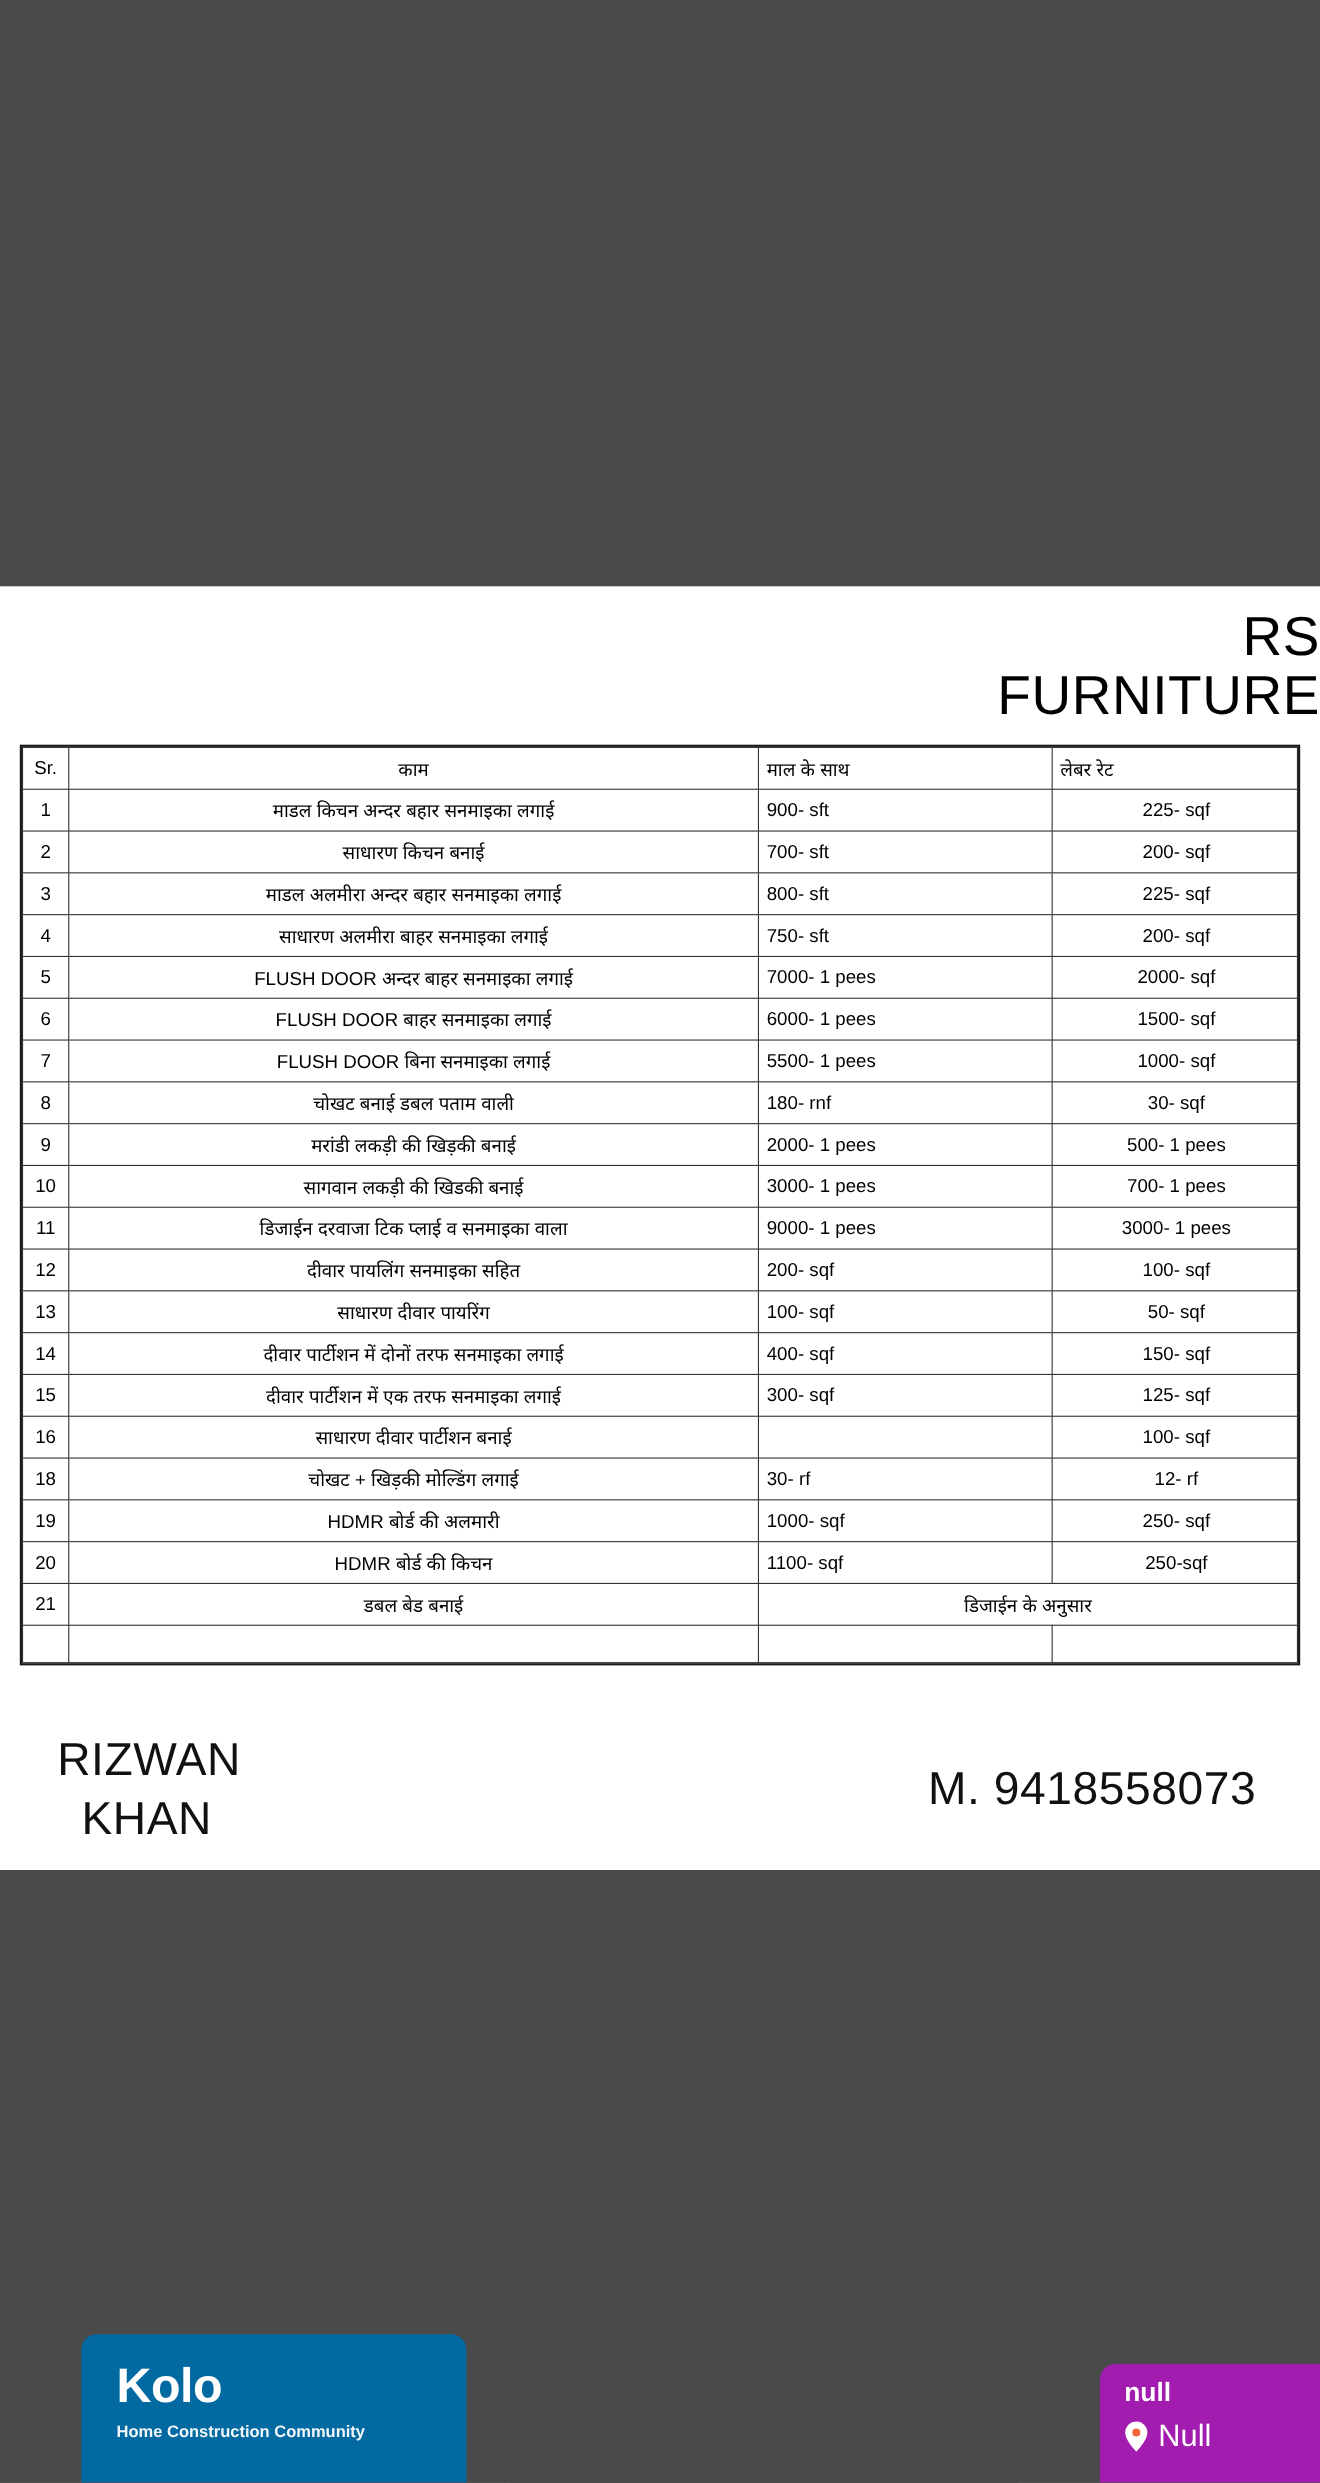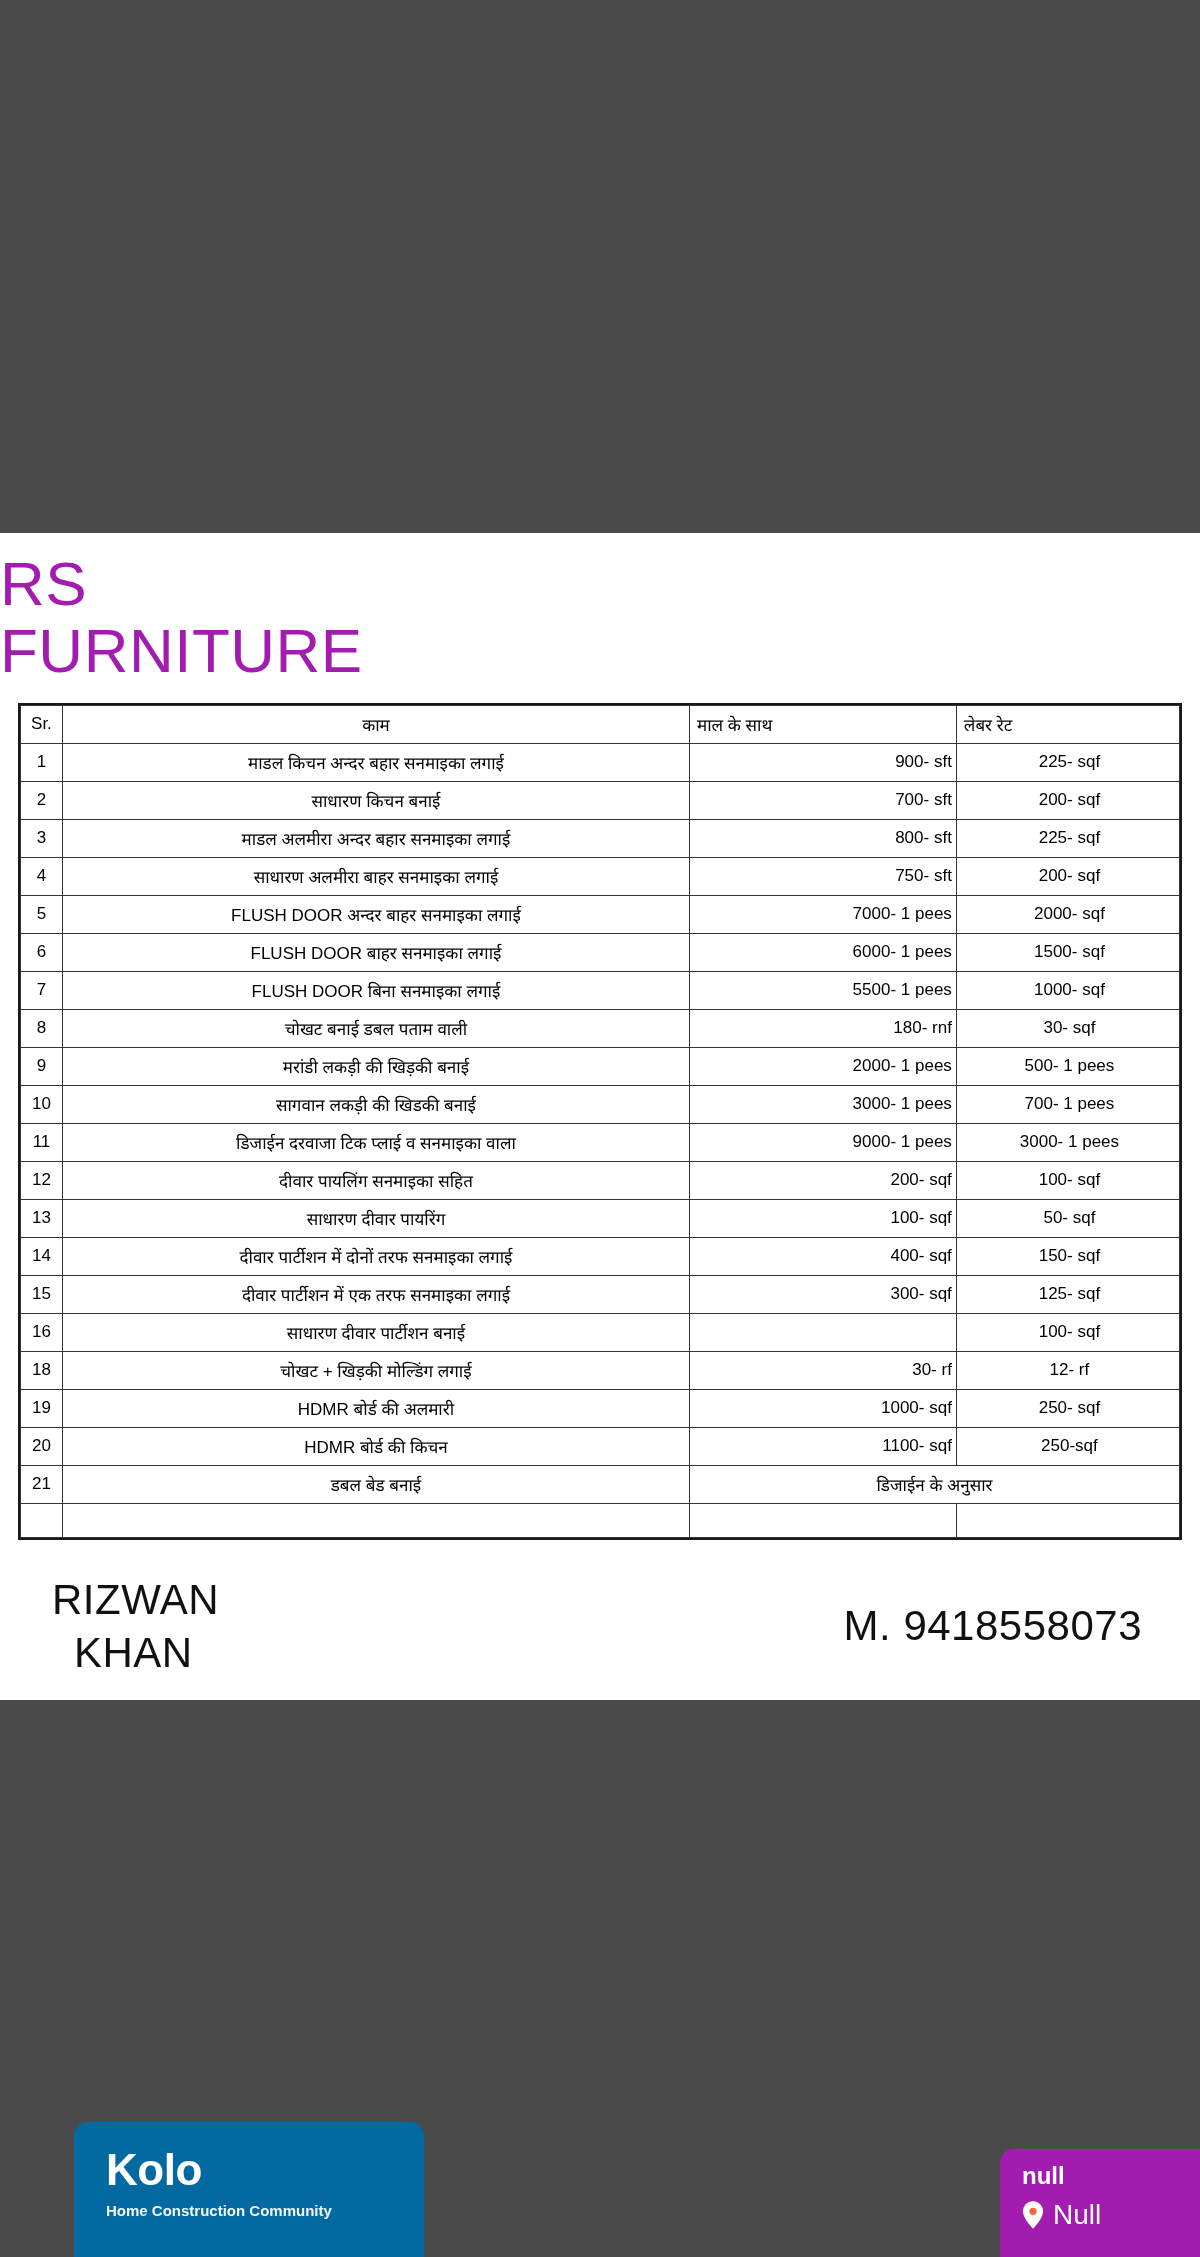--- a/index.html
+++ b/index.html
@@ -19,24 +19,24 @@
   
   .doc {
     position: absolute;
     left: 0;
     top: 533px;
     width: 1200px;
     height: 1167px;
     background: #ffffff;
   }
   .doc-title {
-    text-align: left;
-    font-size: 62px;
+    text-align: right;
+    font-size: 50px;
     line-height: 1.08;
-    color: #a21caf;
+    color: #000000;
     padding-top: 18px;
     font-family: "Liberation Sans", sans-serif;
     font-weight: 400;
     letter-spacing: 0.5px;
   }
   .doc-title .l2 { display: block; }
 
   
   .table-wrap {
     margin: 18px 18px 0 18px;
@@ -51,21 +51,21 @@
   }
   table.rate-table td, table.rate-table th {
     border: 1px solid #333;
     padding: 2px 4px;
     height: 38px;
     vertical-align: middle;
     font-weight: 400;
   }
   .col-sr { width: 42px; text-align: center; }
   .col-work { width: 630px; text-align: center; }
-  .col-mat { width: 268px; text-align: right; padding-left: 7px !important; }
+  .col-mat { width: 268px; text-align: left; padding-left: 7px !important; }
   .col-lab { width: 224px; text-align: center; padding-left: 7px !important; }
   thead td { font-weight: 700; text-align: center; }
   thead td.col-mat, thead td.col-lab { text-align: left; }
   .merged-note { text-align: center; }
   tr.blank td { height: 34px; }
 
   
   .doc-footer {
     position: absolute;
     left: 0;

